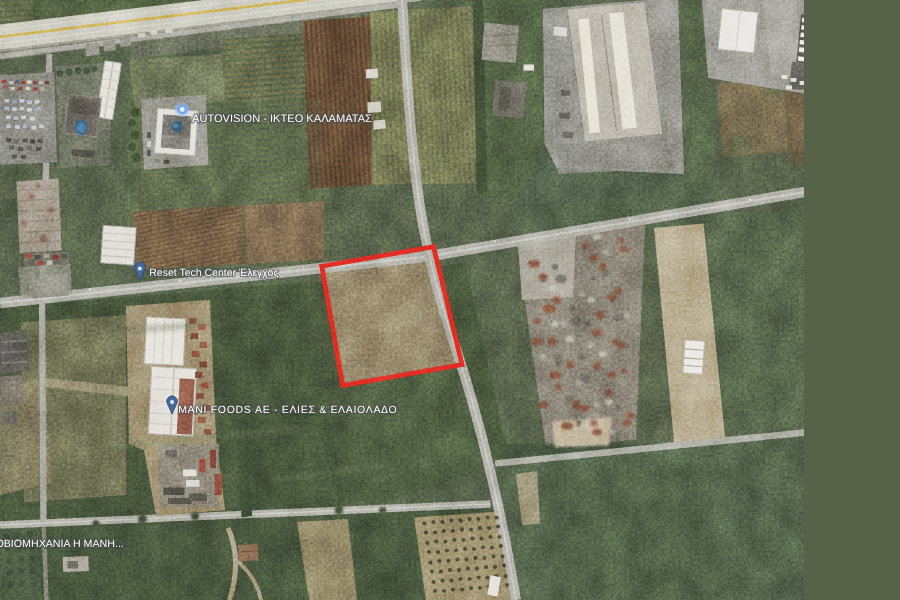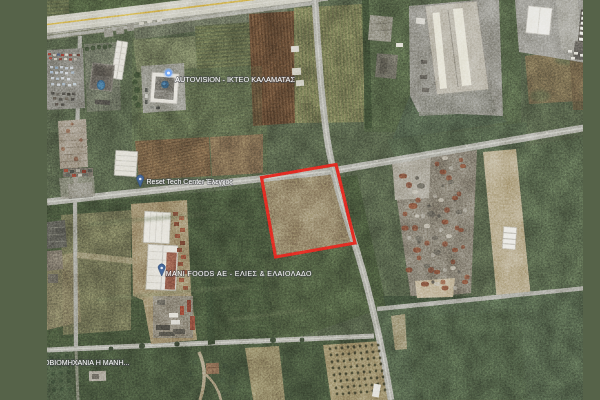--- a/index.html
+++ b/index.html
@@ -1,16 +1,16 @@
 <!DOCTYPE html>
 <html><head>
 <meta charset="utf-8">
 <style>
   html,body{margin:0;padding:0;background:#566349;}
-  #map{position:relative;width:536px;height:400px;overflow:hidden;font-family:"Liberation Sans",sans-serif;padding-left:47px;}
+  #map{position:relative;width:536px;height:400px;overflow:hidden;font-family:"Liberation Sans",sans-serif;}
   svg{display:block;}
 </style>
 </head>
 <body>
 
 <div id="map">
 <svg width="600" height="400" viewBox="0 0 600 400">
 <defs>
   <filter id="grainS" x="0" y="0" width="100%" height="100%" color-interpolation-filters="sRGB">
     <feTurbulence type="fractalNoise" baseFrequency="0.55" numOctaves="2" seed="11" stitchTiles="stitch"></feTurbulence>

